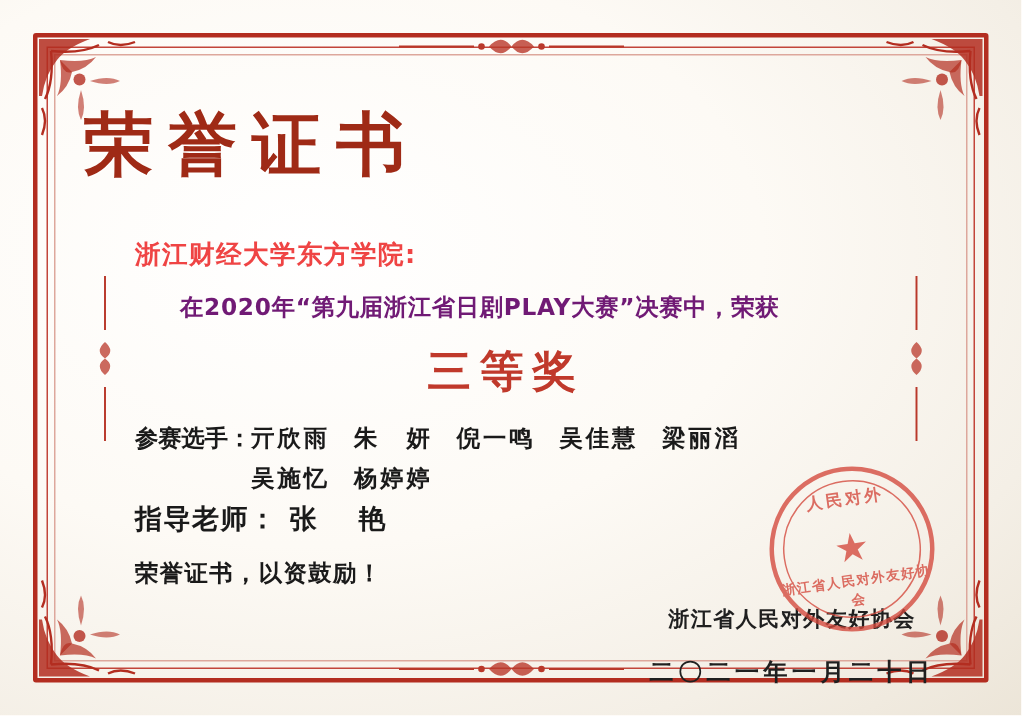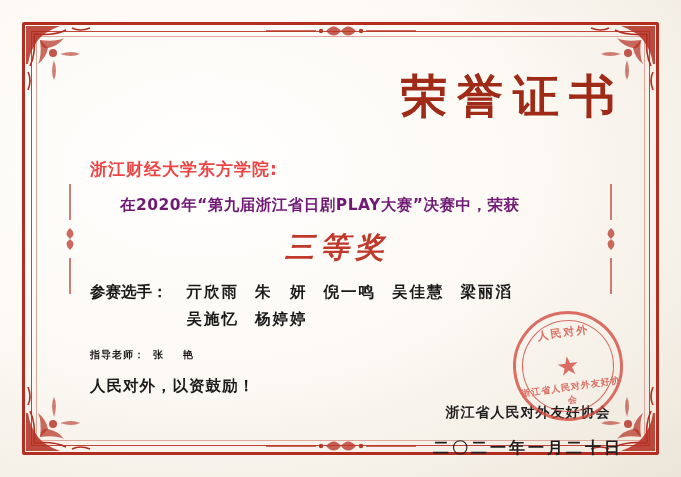--- a/index.html
+++ b/index.html
@@ -84,21 +84,21 @@
   
   .content {
     position: absolute;
     left: 56px;
     top: 48px;
     right: 56px;
     bottom: 48px;
   }
 
   .cert-title {
-    text-align: right;
+    text-align: left;
     font-family: "DejaVu Serif", "Liberation Serif", serif;
     font-size: 46px;
     font-weight: bold;
     color: #9f2a16;
     letter-spacing: 10px;
     margin-top: 18px;
     text-shadow: 0 1px 0 rgba(255,255,255,0.7);
   }
 
   .body-block {
@@ -125,39 +125,38 @@
 
   .award-name {
     text-align: center;
     font-family: "DejaVu Serif", "Liberation Serif", serif;
     font-size: 29px;
     font-weight: bold;
     color: #c0392b;
     letter-spacing: 6px;
     margin-top: 12px;
     margin-right: 40px;
-    font-style: italic;
   }
 
   .line-members {
     font-size: 15.5px;
     font-weight: bold;
     margin-top: 14px;
     display: flex;
   }
   .members-label { white-space: nowrap; }
   .members-names { }
-  .members-row { letter-spacing: 2px; margin-left: 19px; }
+  .members-row { letter-spacing: 2px; }
   .members-row + .members-row { margin-top: 6px; }
   .name-sp { display: inline-block; min-width: 0; padding-right: 16px; }
 
   .line-teacher {
-    font-size: 10px;
-    font-weight: bold;
-    margin-top: 18px;
+    font-size: 18px;
+    font-weight: bold;
+    margin-top: 4px;
     letter-spacing: 1px;
   }
   .teacher-name { padding-left: 8px; letter-spacing: 5px; }
 
   .line-closing {
     font-size: 15.5px;
     font-weight: bold;
     margin-top: 14px;
     letter-spacing: 1px;
   }
@@ -343,21 +342,21 @@
           <span class="members-row" style="display:block;">
             <span class="name-sp">吴施忆</span><span class="name-sp">杨婷婷</span>
           </span>
         </span>
       </div>
 
       <div class="line-teacher">
         <span>指导老师：</span><span class="teacher-name">张　艳</span>
       </div>
 
-      <div class="line-closing">人民对外，以资鼓励！</div>
+      <div class="line-closing">荣誉证书，以资鼓励！</div>
 
     </div>
   </div>
 
   <div class="sign-block">
     <div class="issuer">浙江省人民对外友好协会</div>
     <div class="issue-date">二〇二一年一月二十日</div>
   </div>
 
   <div class="seal">

